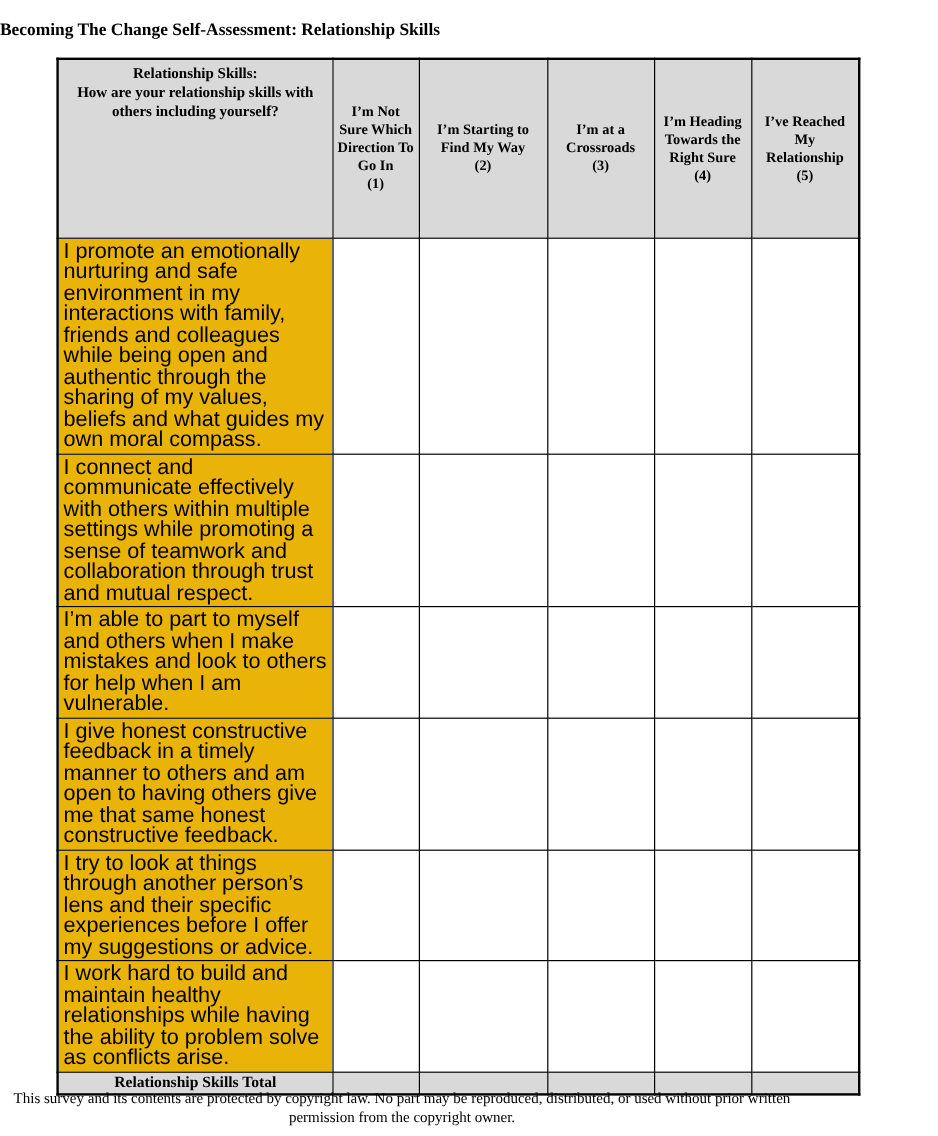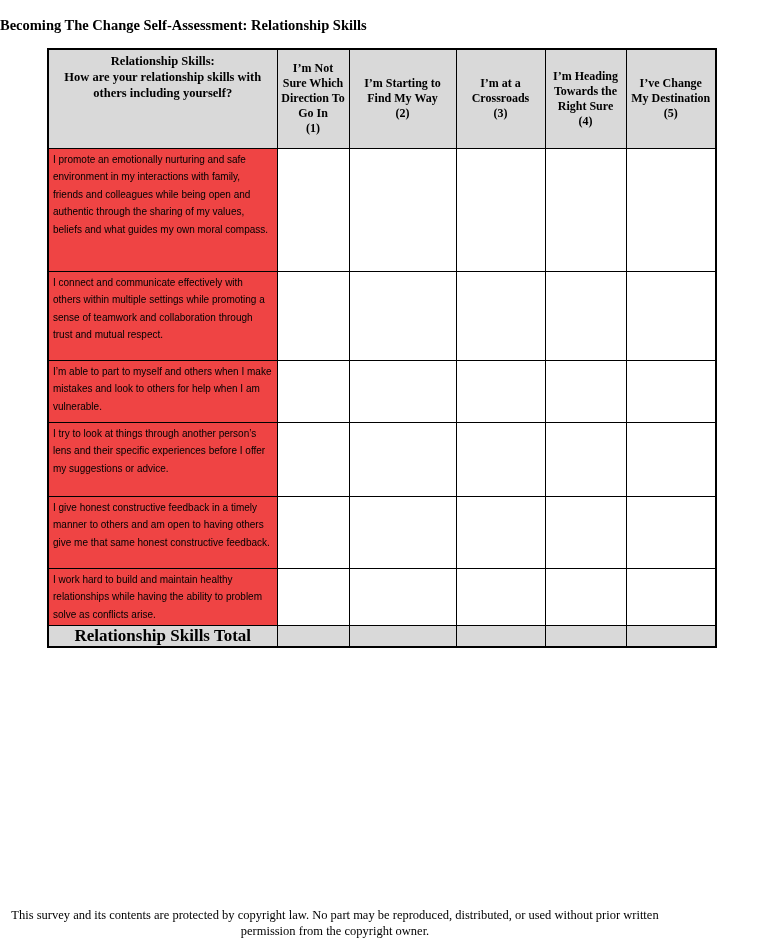--- a/index.html
+++ b/index.html
@@ -44,38 +44,38 @@
     padding: 2px 3px;
   }
   th.head-question {
     vertical-align: top;
     font-size: 12.5px;
     line-height: 16px;
     padding-top: 3px;
   }
   td.statement-cell {
     font-family: "Liberation Sans", sans-serif;
-    font-size: 10px;
+    font-size: 18px;
     line-height: 17.5px;
     vertical-align: top;
     text-align: left;
     padding: 2px 4px 2px 4px;
-    background: #ef4444;
+    background: #eab308;
   }
   td.rating-cell {
     background: #ffffff;
   }
   tr.total-row td {
     background: #d9d9d9;
     height: 15px;
   }
   td.total-label-cell {
     font-family: "Liberation Serif", serif;
     font-weight: bold;
-    font-size: 17px;
+    font-size: 13px;
     text-align: center;
     vertical-align: middle;
     padding: 0 2px;
   }
   .doc-footer {
     position: absolute;
     top: 908px; left: 0; width: 670px;
     text-align: center;
     font-family: "Liberation Serif", serif;
     font-size: 12.5px;
@@ -92,21 +92,21 @@
   <colgroup>
     <col style="width:229px">
     <col style="width:72px">
     <col style="width:107px">
     <col style="width:89px">
     <col style="width:81px">
     <col style="width:90px">
   </colgroup>
 
   <tbody>
-      <tr style="height:99px">
+      <tr style="height:149px">
     <th class="head-cell head-question">
       <div>Relationship Skills:</div>
       <div>How are your relationship skills with others including yourself?</div>
     </th>
     <th class="head-cell">
       <span>I’m Not Sure Which Direction To Go In</span>
       <span class="rating-number">(1)</span>
     </th>
     <th class="head-cell">
       <span>I’m Starting to Find My Way</span>
@@ -114,21 +114,21 @@
     </th>
     <th class="head-cell">
       <span>I’m at a Crossroads</span>
       <span class="rating-number">(3)</span>
     </th>
     <th class="head-cell">
       <span>I’m Heading Towards the Right Sure</span>
       <span class="rating-number">(4)</span>
     </th>
     <th class="head-cell">
-      <span>I’ve Change My Destination</span>
+      <span>I’ve Reached My Relationship</span>
       <span class="rating-number">(5)</span>
     </th>
   </tr>
 
   <tr style="height:123px">
     <td class="statement-cell">I promote an emotionally nurturing and safe environment in my interactions with family, friends and colleagues while being open and authentic through the sharing of my values, beliefs and what guides my own moral compass.</td>
     <td class="rating-cell"></td>
     <td class="rating-cell"></td>
     <td class="rating-cell"></td>
     <td class="rating-cell"></td>
@@ -147,31 +147,31 @@
 
   <tr style="height:62px">
     <td class="statement-cell">I’m able to part to myself and others when I make mistakes and look to others for help when I am vulnerable.</td>
     <td class="rating-cell"></td>
     <td class="rating-cell"></td>
     <td class="rating-cell"></td>
     <td class="rating-cell"></td>
     <td class="rating-cell"></td>
   </tr>
 
+  <tr style="height:72px">
+    <td class="statement-cell">I give honest constructive feedback in a timely manner to others and am open to having others give me that same honest constructive feedback.</td>
+    <td class="rating-cell"></td>
+    <td class="rating-cell"></td>
+    <td class="rating-cell"></td>
+    <td class="rating-cell"></td>
+    <td class="rating-cell"></td>
+  </tr>
+
   <tr style="height:74px">
     <td class="statement-cell">I try to look at things through another person’s lens and their specific experiences before I offer my suggestions or advice.</td>
-    <td class="rating-cell"></td>
-    <td class="rating-cell"></td>
-    <td class="rating-cell"></td>
-    <td class="rating-cell"></td>
-    <td class="rating-cell"></td>
-  </tr>
-
-  <tr style="height:72px">
-    <td class="statement-cell">I give honest constructive feedback in a timely manner to others and am open to having others give me that same honest constructive feedback.</td>
     <td class="rating-cell"></td>
     <td class="rating-cell"></td>
     <td class="rating-cell"></td>
     <td class="rating-cell"></td>
     <td class="rating-cell"></td>
   </tr>
 
   <tr style="height:56px">
     <td class="statement-cell">I work hard to build and maintain healthy relationships while having the ability to problem solve as conflicts arise.</td>
     <td class="rating-cell"></td>

